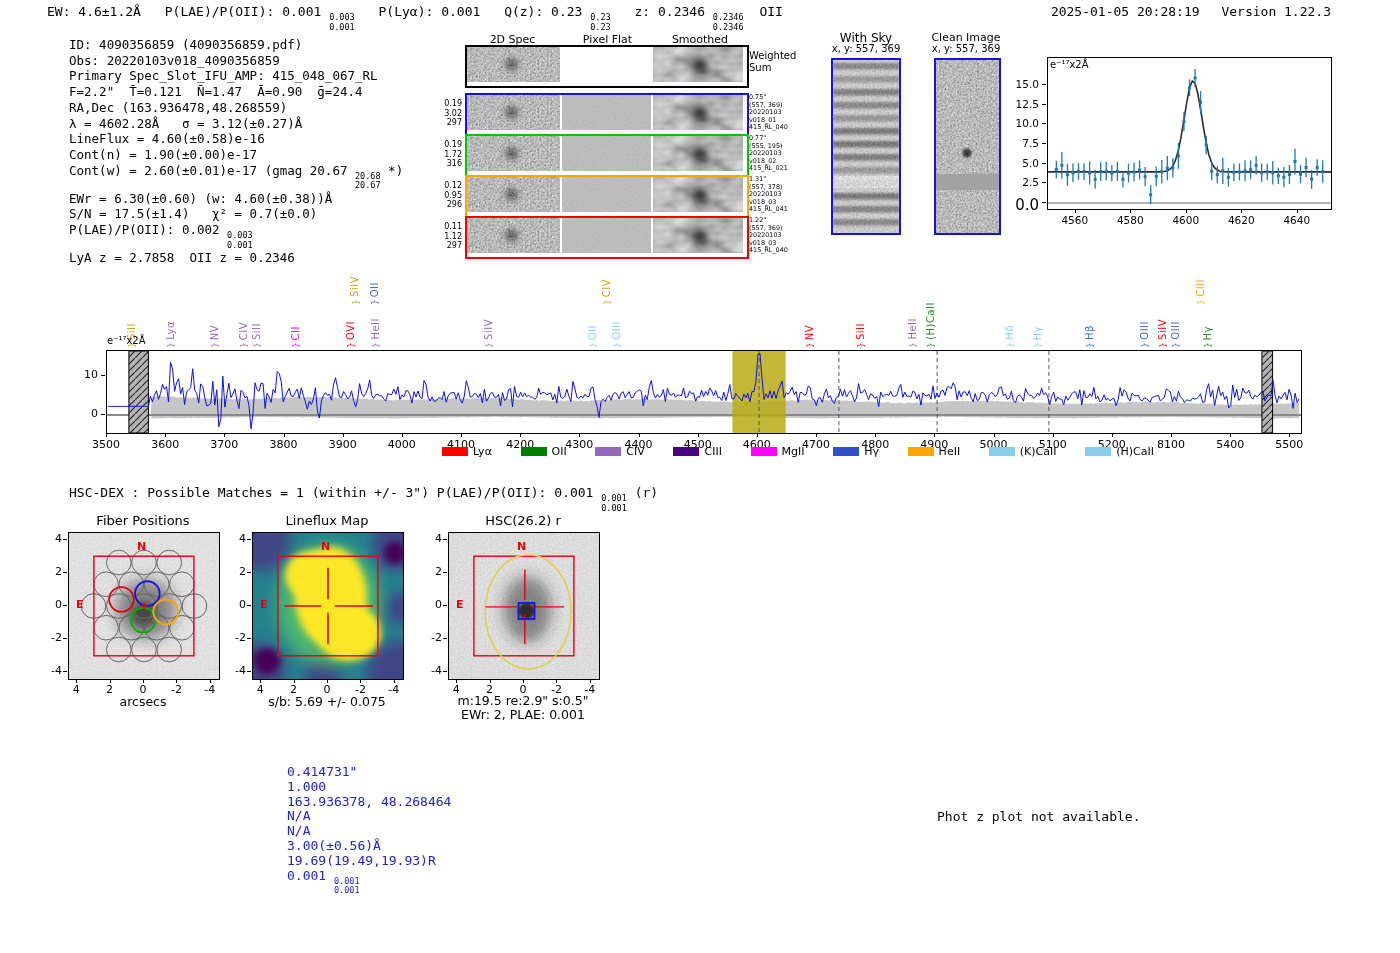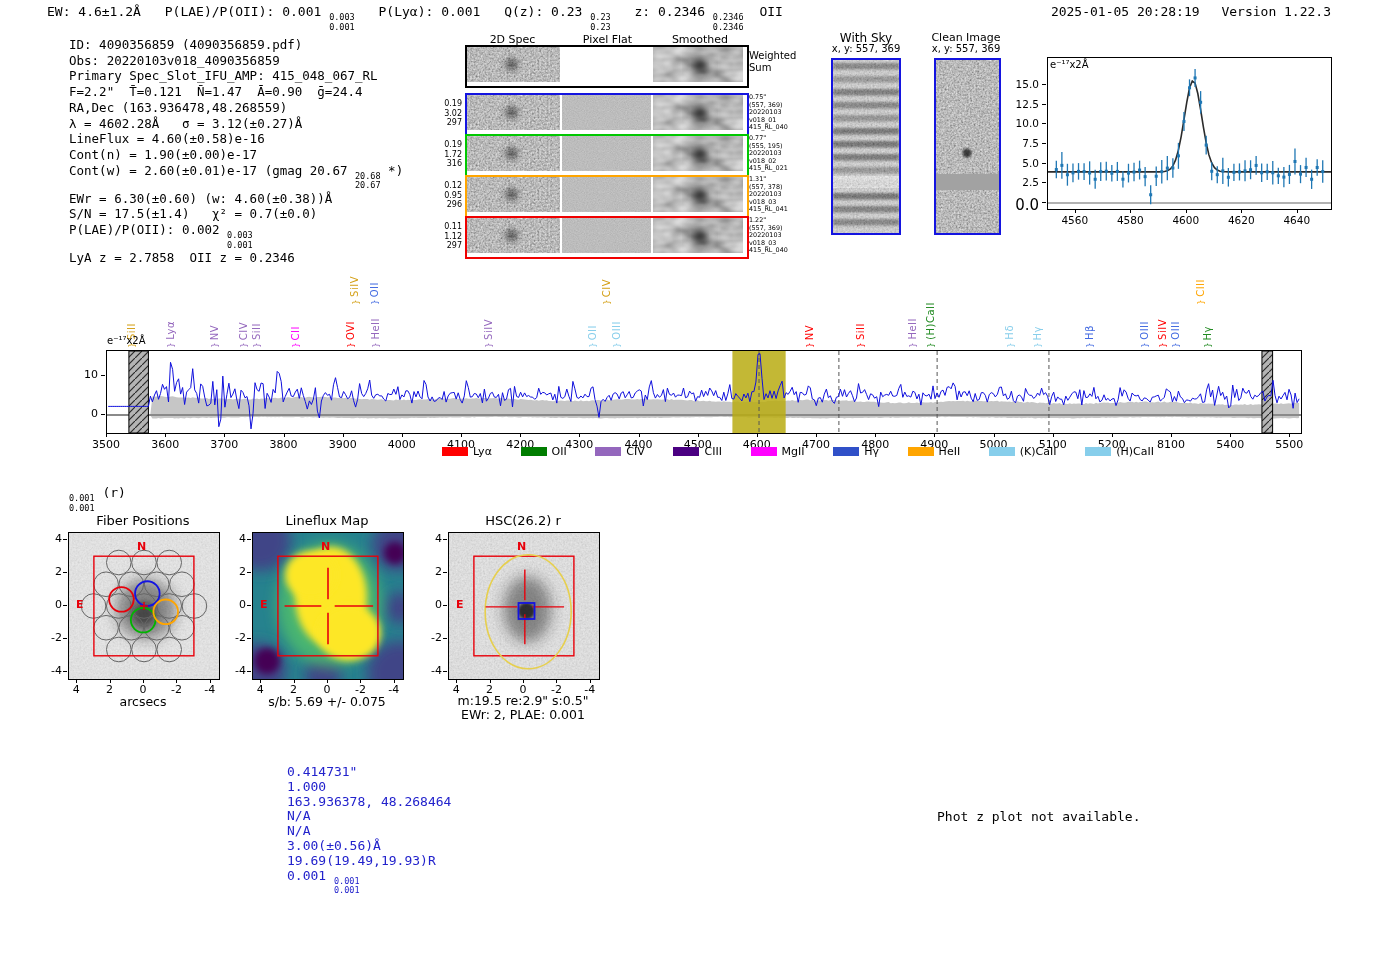--- a/index.html
+++ b/index.html
@@ -611,21 +611,21 @@
         <span class="sw" style="background: rgb(135, 206, 235);"></span>
         <span>(K)CaII</span>
       </span>
       <span class="litem">
         <span class="sw" style="background: rgb(135, 206, 235);"></span>
         <span>(H)CaII</span>
       </span>
     </div>
 
   <div class="abs mono" style="left:69px;top:485px;font-size:13px">
-    <span class="frac">
+    <span>HSC-DEX : Possible Matches = 1 (within +/- 3")  P(LAE)/P(OII): 0.001 </span><span class="frac">
         <span>0.001</span>
         <span>0.001</span>
       </span><span> (r)</span>
   </div>
 
   <div class="smalltitle" style="left:68px;top:513px;width:150px;font-size:13px">Fiber Positions</div>
   <div class="plotbox" style="left:68px;top:532px;width:150px;height:146px">
     <svg id="fibersvg" width="150" height="146">
         <rect x="0" y="0" width="150" height="146" fill="#ebebeb"></rect>
         <rect x="0" y="0" width="150" height="146" filter="url(#fnoise)" opacity="0.22"></rect>

